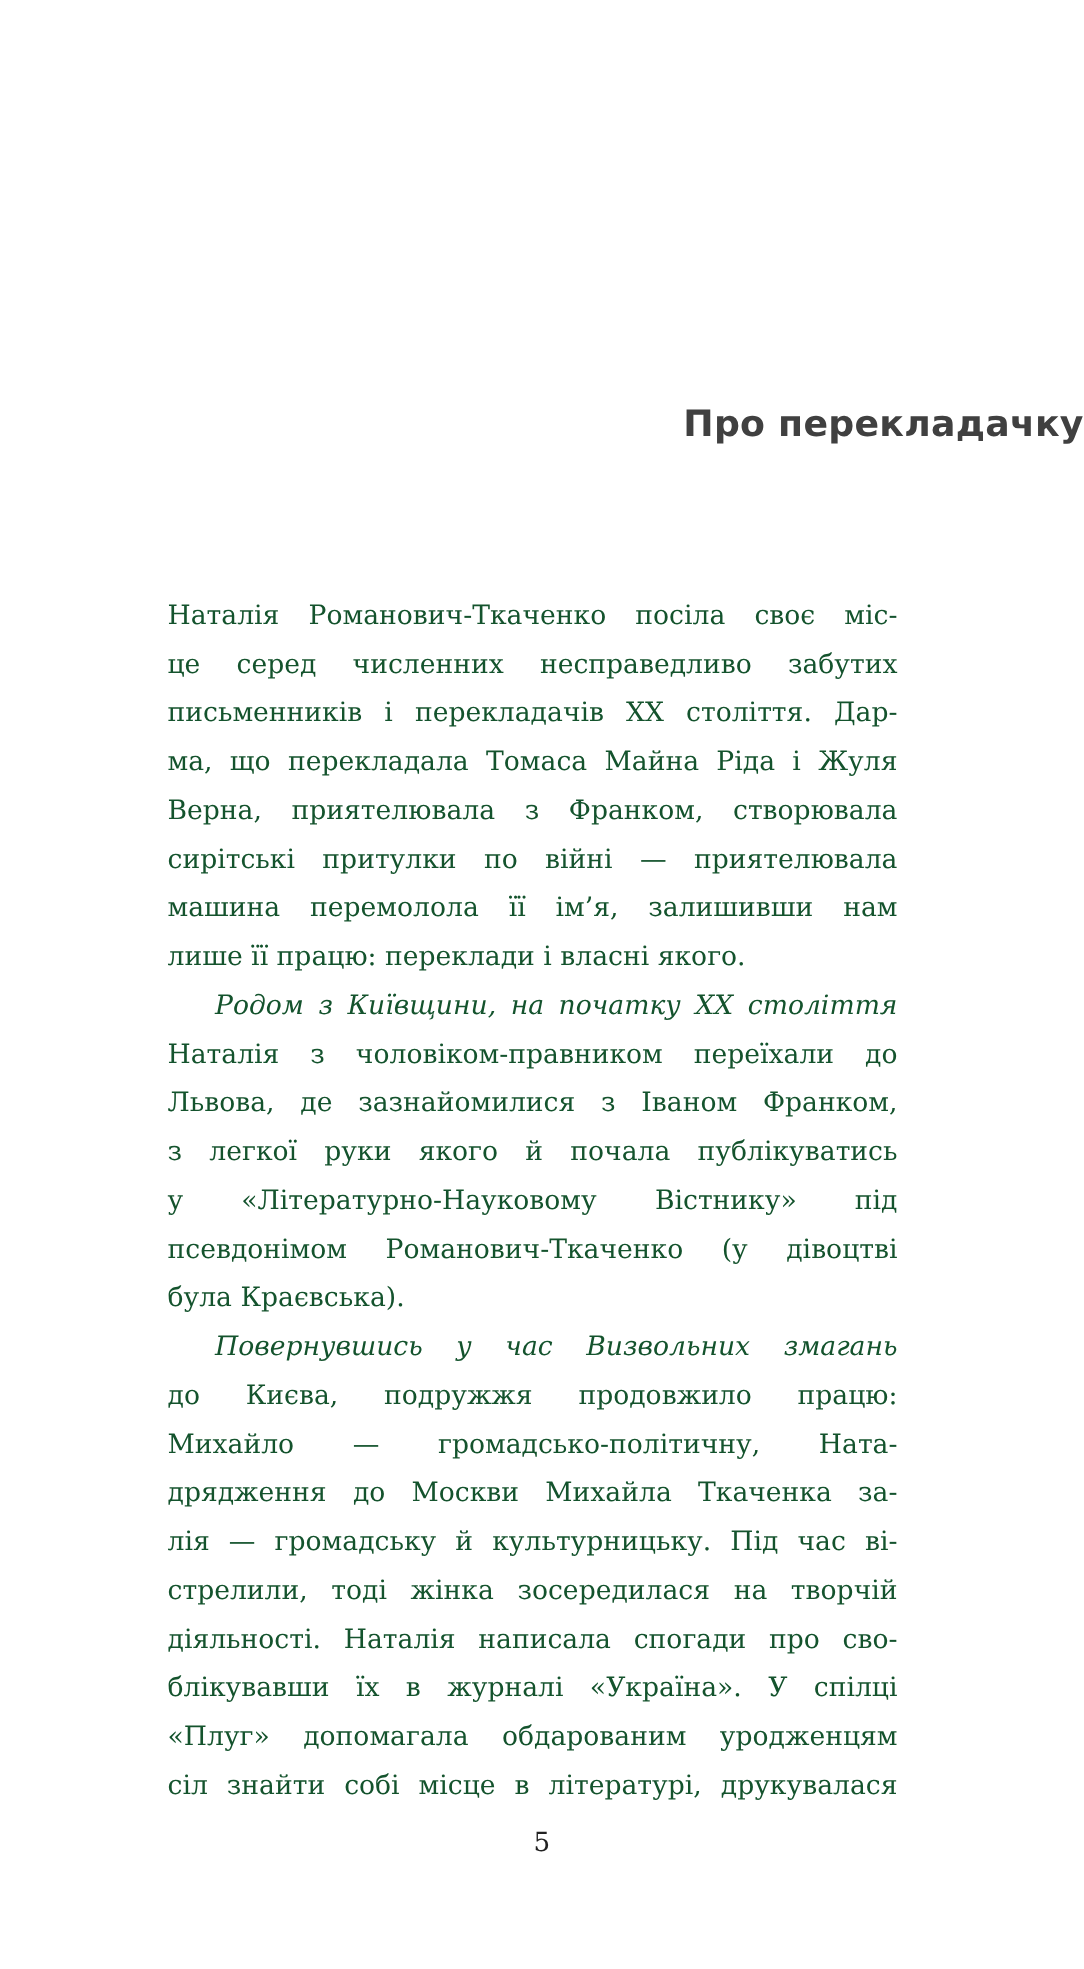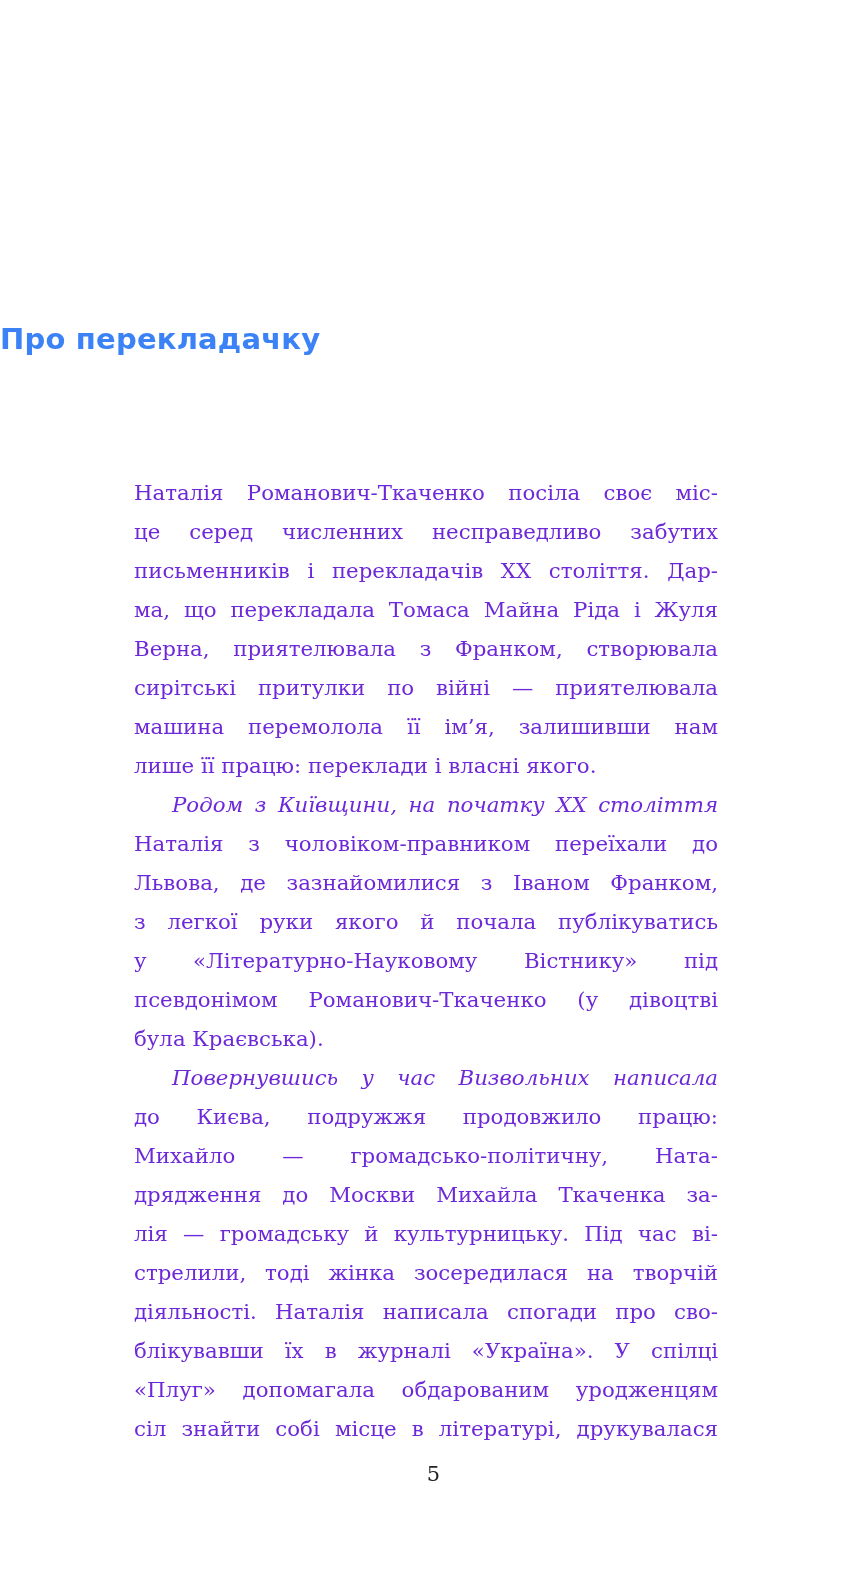--- a/index.html
+++ b/index.html
@@ -18,37 +18,37 @@
       left: 0; top: 0;
       width: 867px;
       height: 1575px;
       background: #ffffff;
     }
     .title {
       position: absolute;
       top: 322px;
       left: 0;
       width: 867px;
-      text-align: left;
+      text-align: right;
       font-family: "DejaVu Sans", sans-serif;
       font-weight: bold;
       font-size: 29px;
-      color: #3b82f6;
+      color: #404040;
       letter-spacing: 0.2px;
       margin: 0;
     }
     .body-text {
       position: absolute;
       top: 473px;
       left: 134px;
       width: 584px;
       font-family: "DejaVu Serif", serif;
       font-size: 21.3px;
       line-height: 39px;
-      color: #6d28d9;
+      color: #14532d;
     }
     .line {
       display: block;
       white-space: nowrap;
       text-align: justify;
       text-align-last: justify;
       height: 39px;
     }
     .line.last {
       text-align-last: left;
@@ -92,21 +92,21 @@
       <span class="line indent">Родом з Київщини, на початку ХХ століття</span>
       <span class="line">Наталія з чоловіком-правником переїхали до</span>
       <span class="line">Львова, де зазнайомилися з Іваном Франком,</span>
       <span class="line">з легкої руки якого й почала публікуватись</span>
       <span class="line">у «Літературно-Науковому Вістнику» під</span>
       <span class="line">псевдонімом Романович-Ткаченко (у дівоцтві</span>
       <span class="line last">була Краєвська).</span>
     </div>
 
     <div class="paragraph">
-      <span class="line indent">Повернувшись у час Визвольних написала</span>
+      <span class="line indent">Повернувшись у час Визвольних змагань</span>
       <span class="line">до Києва, подружжя продовжило працю:</span>
       <span class="line">Михайло — громадсько-політичну, Ната-</span>
       <span class="line">дрядження до Москви Михайла Ткаченка за-</span>
       <span class="line">лія — громадську й культурницьку. Під час ві-</span>
       <span class="line">стрелили, тоді жінка зосередилася на творчій</span>
       <span class="line">діяльності. Наталія написала спогади про сво-</span>
       <span class="line">блікувавши їх в журналі «Україна». У спілці</span>
       <span class="line">«Плуг» допомагала обдарованим уродженцям</span>
       <span class="line">сіл знайти собі місце в літературі, друкувалася</span>
     </div>

